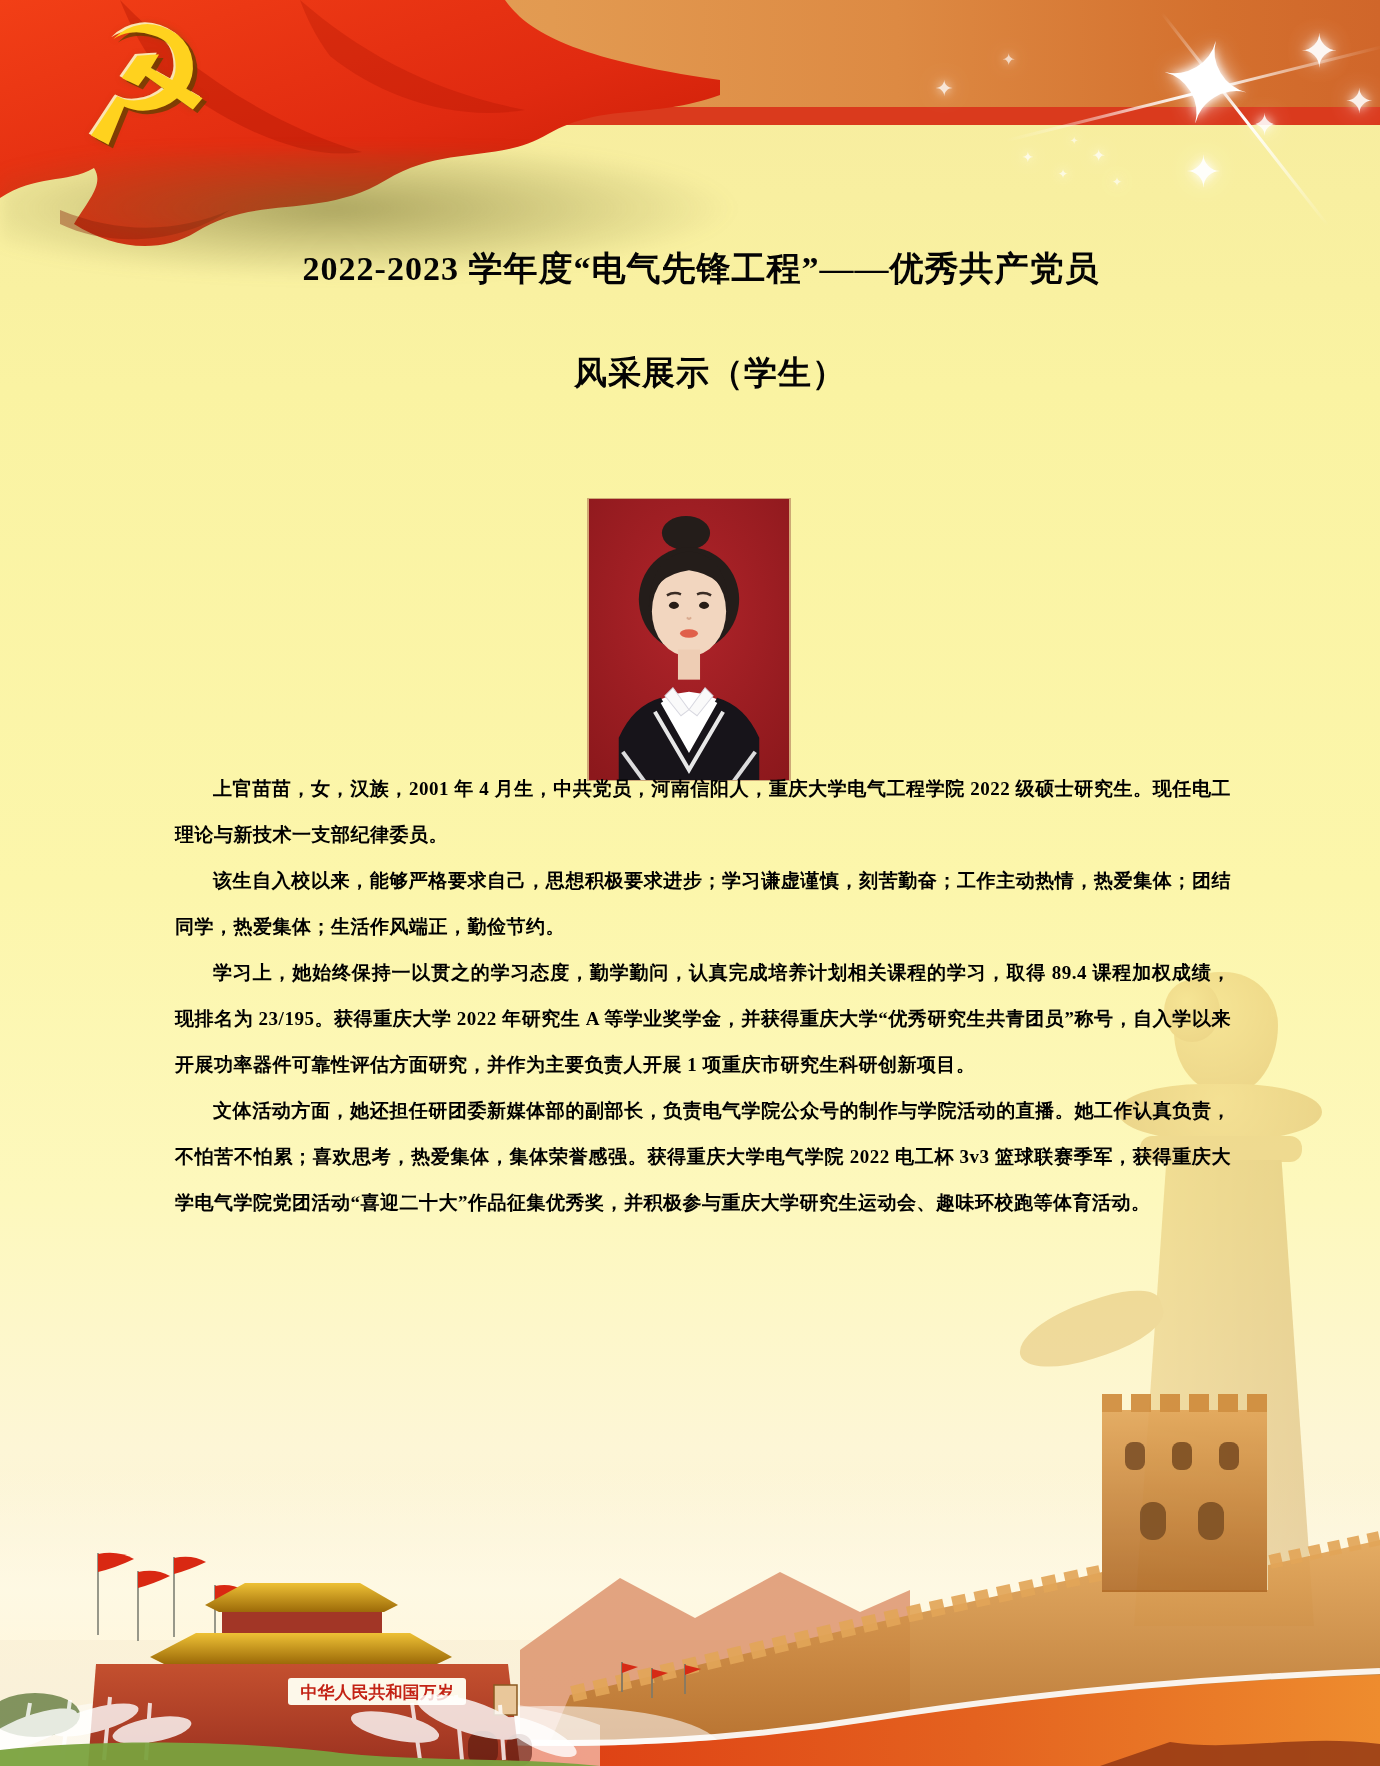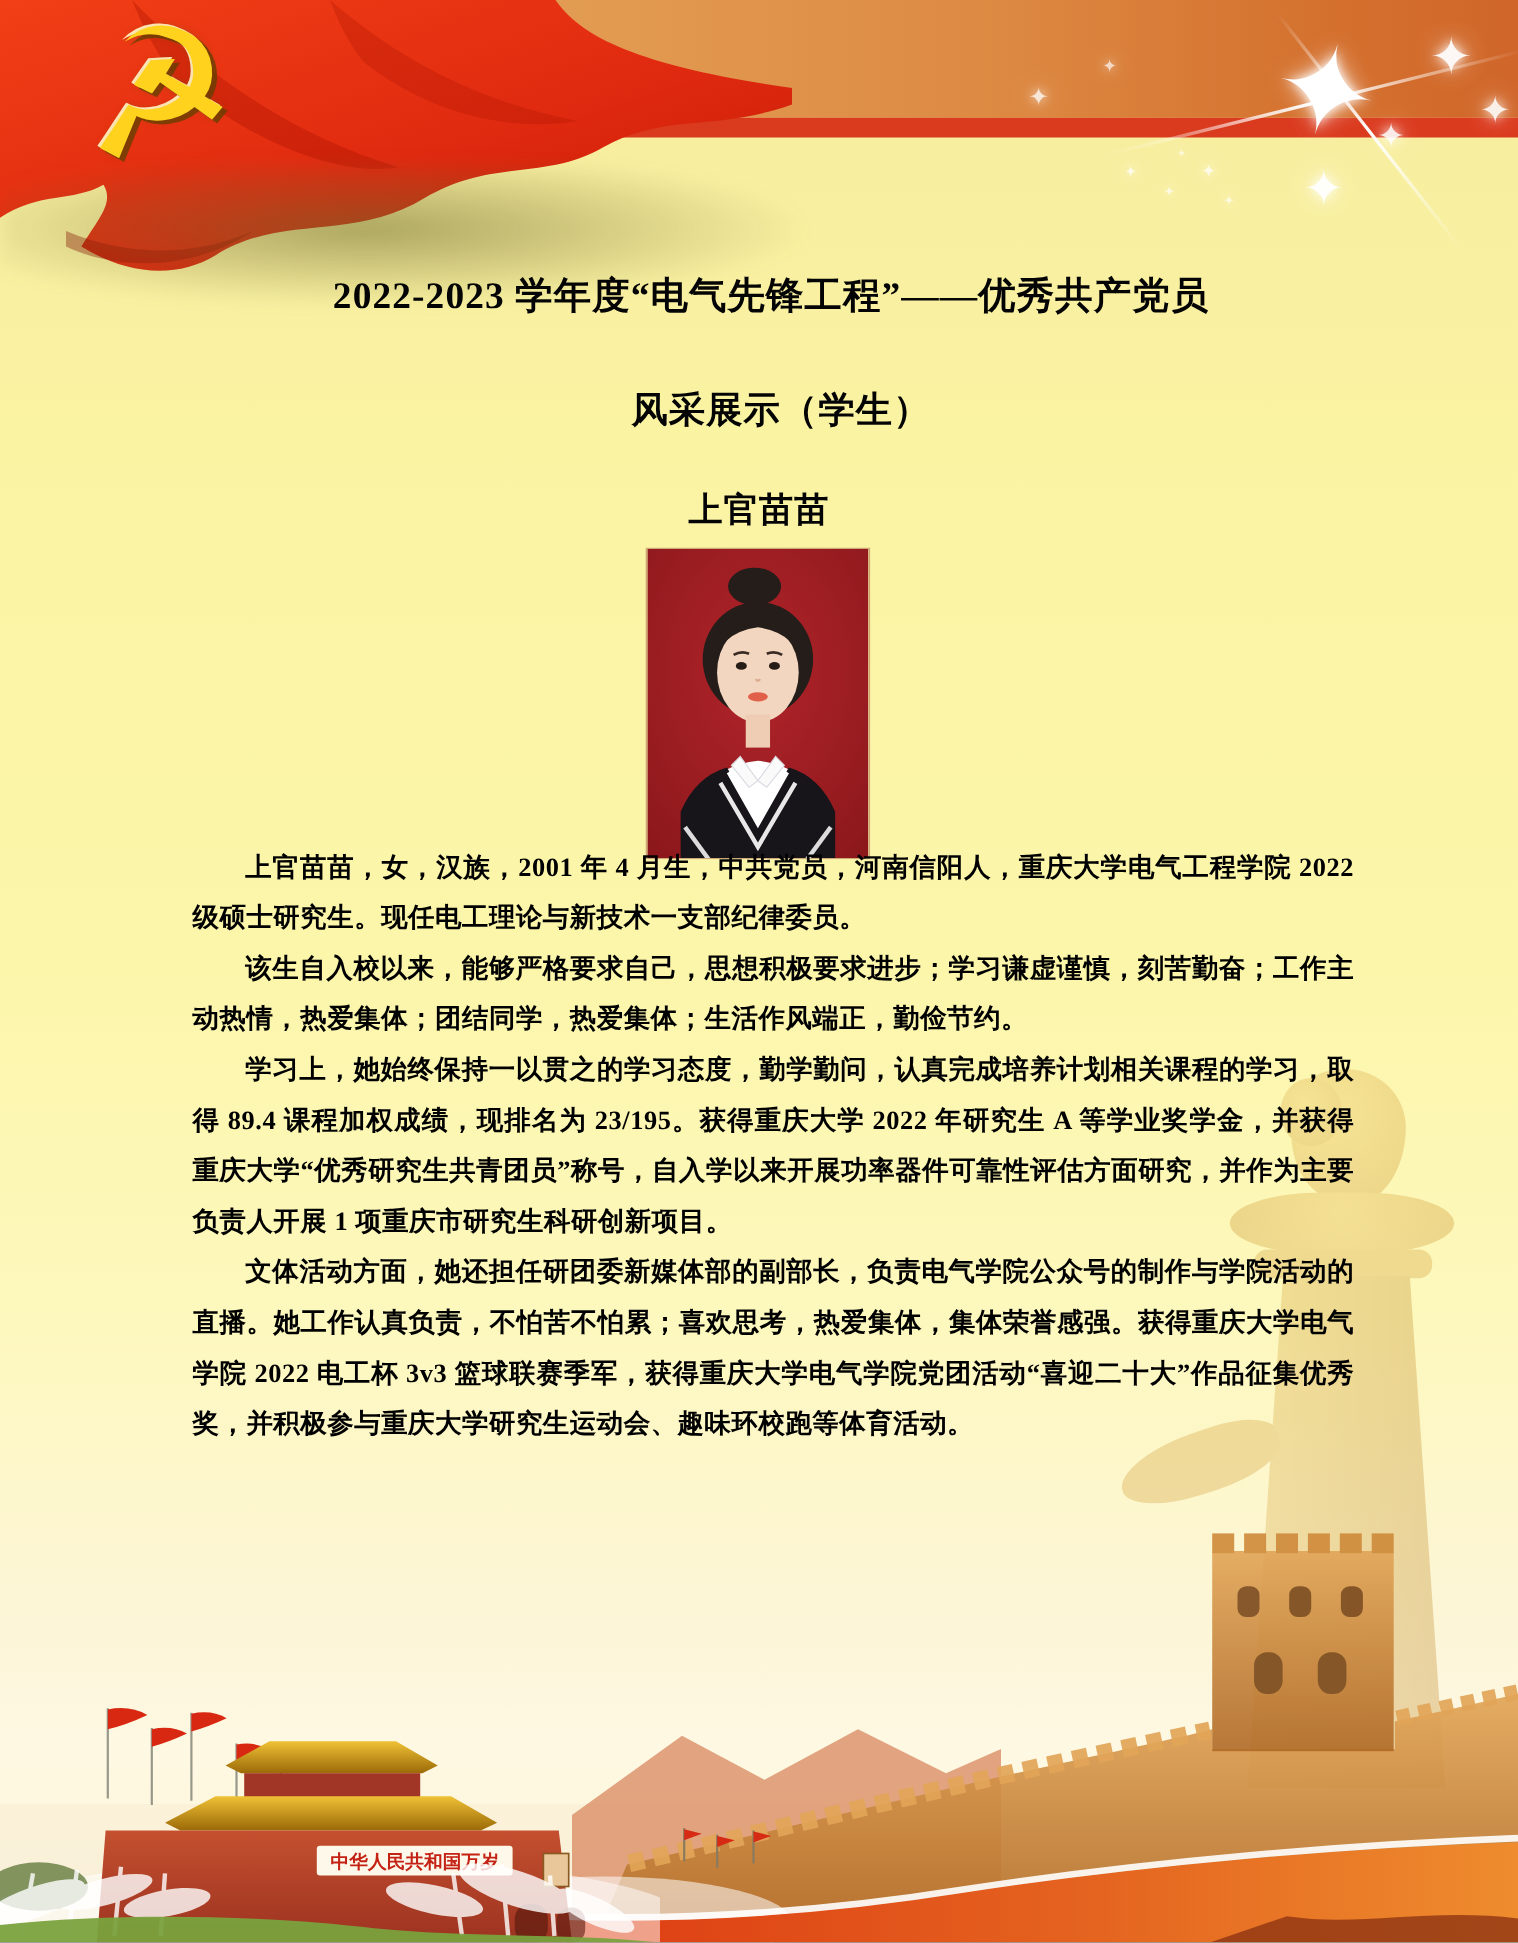--- a/index.html
+++ b/index.html
@@ -25,21 +25,21 @@
   .title-line{position:absolute;left:0;width:100%;text-align:center;color:#040404;
     font-weight:bold;letter-spacing:1px;}
   .t1{top:246px;font-size:34px;margin-left:11px;}
   .t2{top:351px;font-size:33px;padding-left:20px;}
   .t3{top:443px;font-size:31px;}
   
   .photo{position:absolute;left:588px;top:499px;width:202px;height:281px;box-shadow:0 0 0 1px rgba(120,30,30,.35);}
   .photo svg{display:block;width:100%;height:100%;}
   
   .bodytext{position:absolute;left:175px;top:766px;width:1056px;z-index:10;}
-  .bodytext p{margin:0;font-size:24px;line-height:46px;font-weight:bold;color:#000;
+  .bodytext p{margin:0;font-size:19px;line-height:46px;font-weight:bold;color:#000;
     text-align:justify;text-indent:2em;letter-spacing:.5px;}
   
   .bottom-fade{position:absolute;left:0;top:1470px;width:100%;height:170px;z-index:1;
     background:linear-gradient(180deg,rgba(255,251,232,0) 0%,rgba(255,250,230,.8) 70%,rgba(255,248,224,.9) 100%);}
   
   .huabiao{position:absolute;right:28px;top:972px;width:330px;height:660px;opacity:.33;z-index:2;}
   .huabiao div{position:absolute;}
   .hb-lion{left:152px;top:0;width:104px;height:122px;
     background:radial-gradient(circle at 35% 30%,#eac25c,#c98c28);
     border-radius:45% 55% 48% 52%/40% 46% 60% 54%;}
@@ -97,21 +97,20 @@
     <span class="sparkle" style="left:1185px;top:150px;font-size:44px;opacity:.95;">✦</span>
     <span class="sparkle" style="left:1022px;top:150px;font-size:14px;opacity:.75;">✦</span>
     <span class="sparkle" style="left:1058px;top:168px;font-size:12px;opacity:.7;">✦</span>
     <span class="sparkle" style="left:1092px;top:148px;font-size:16px;opacity:.75;">✦</span>
     <span class="sparkle" style="left:1112px;top:176px;font-size:12px;opacity:.65;">✦</span>
     <span class="sparkle" style="left:1070px;top:136px;font-size:10px;opacity:.6;">✦</span>
   </div>
 
   <div class="title-line t1">2022-2023 学年度“电气先锋工程”——优秀共产党员</div>
   <div class="title-line t2">风采展示（学生）</div>
-  <div class="title-line t3">上官苗苗</div>
 
   <div class="photo">
     <svg viewBox="0 0 200 280">
       <defs>
         <radialGradient id="pbg" cx="50%" cy="40%" r="75%">
           <stop offset="0" stop-color="#b0242a"></stop>
             <stop offset="1" stop-color="#8c181c"></stop>
         </radialGradient>
       </defs>
       <rect width="200" height="280" fill="url(#pbg)"></rect>

